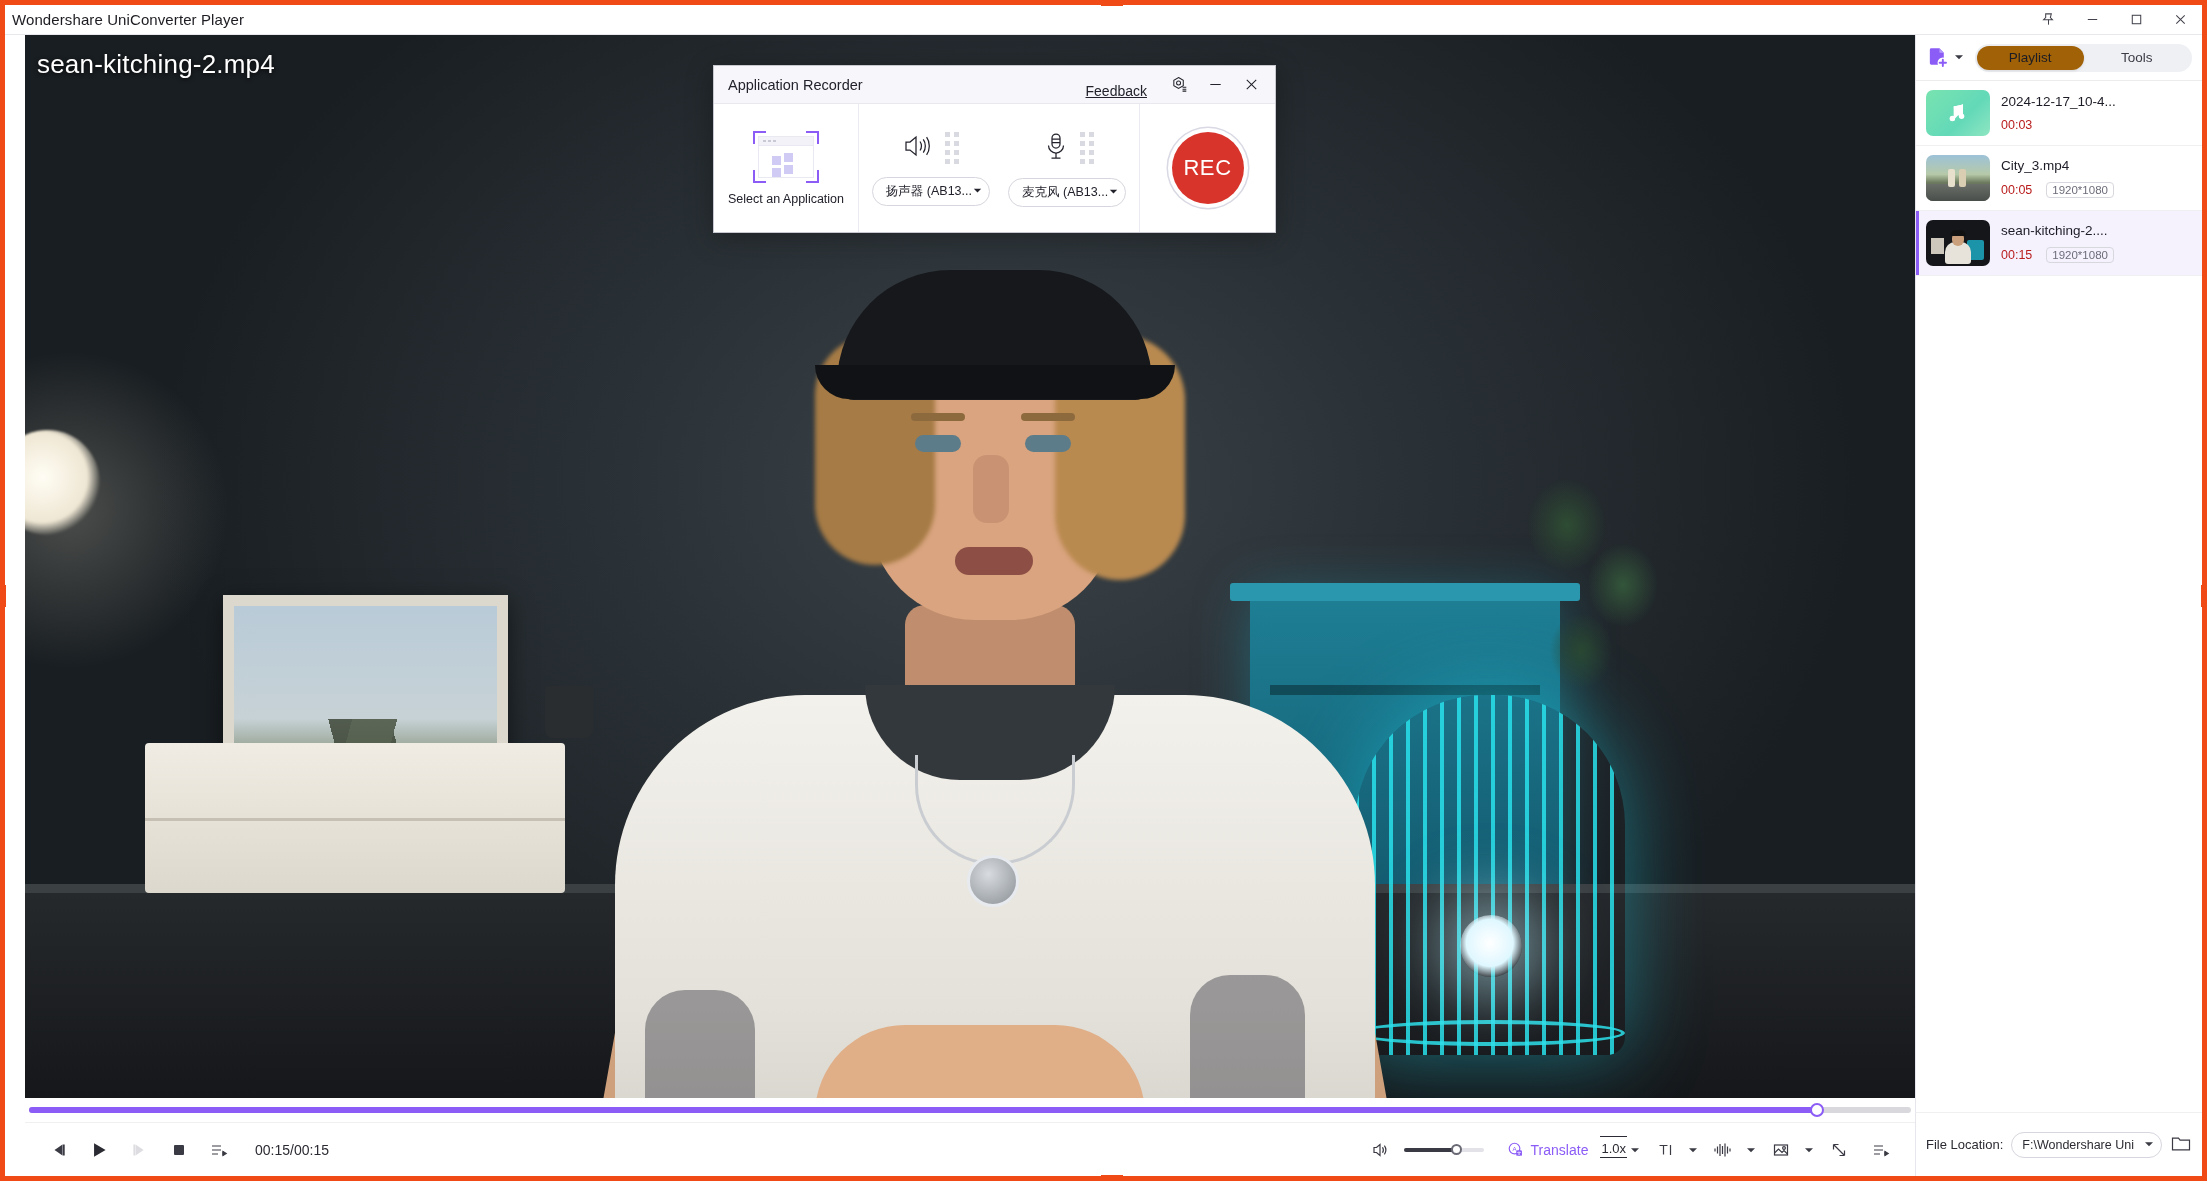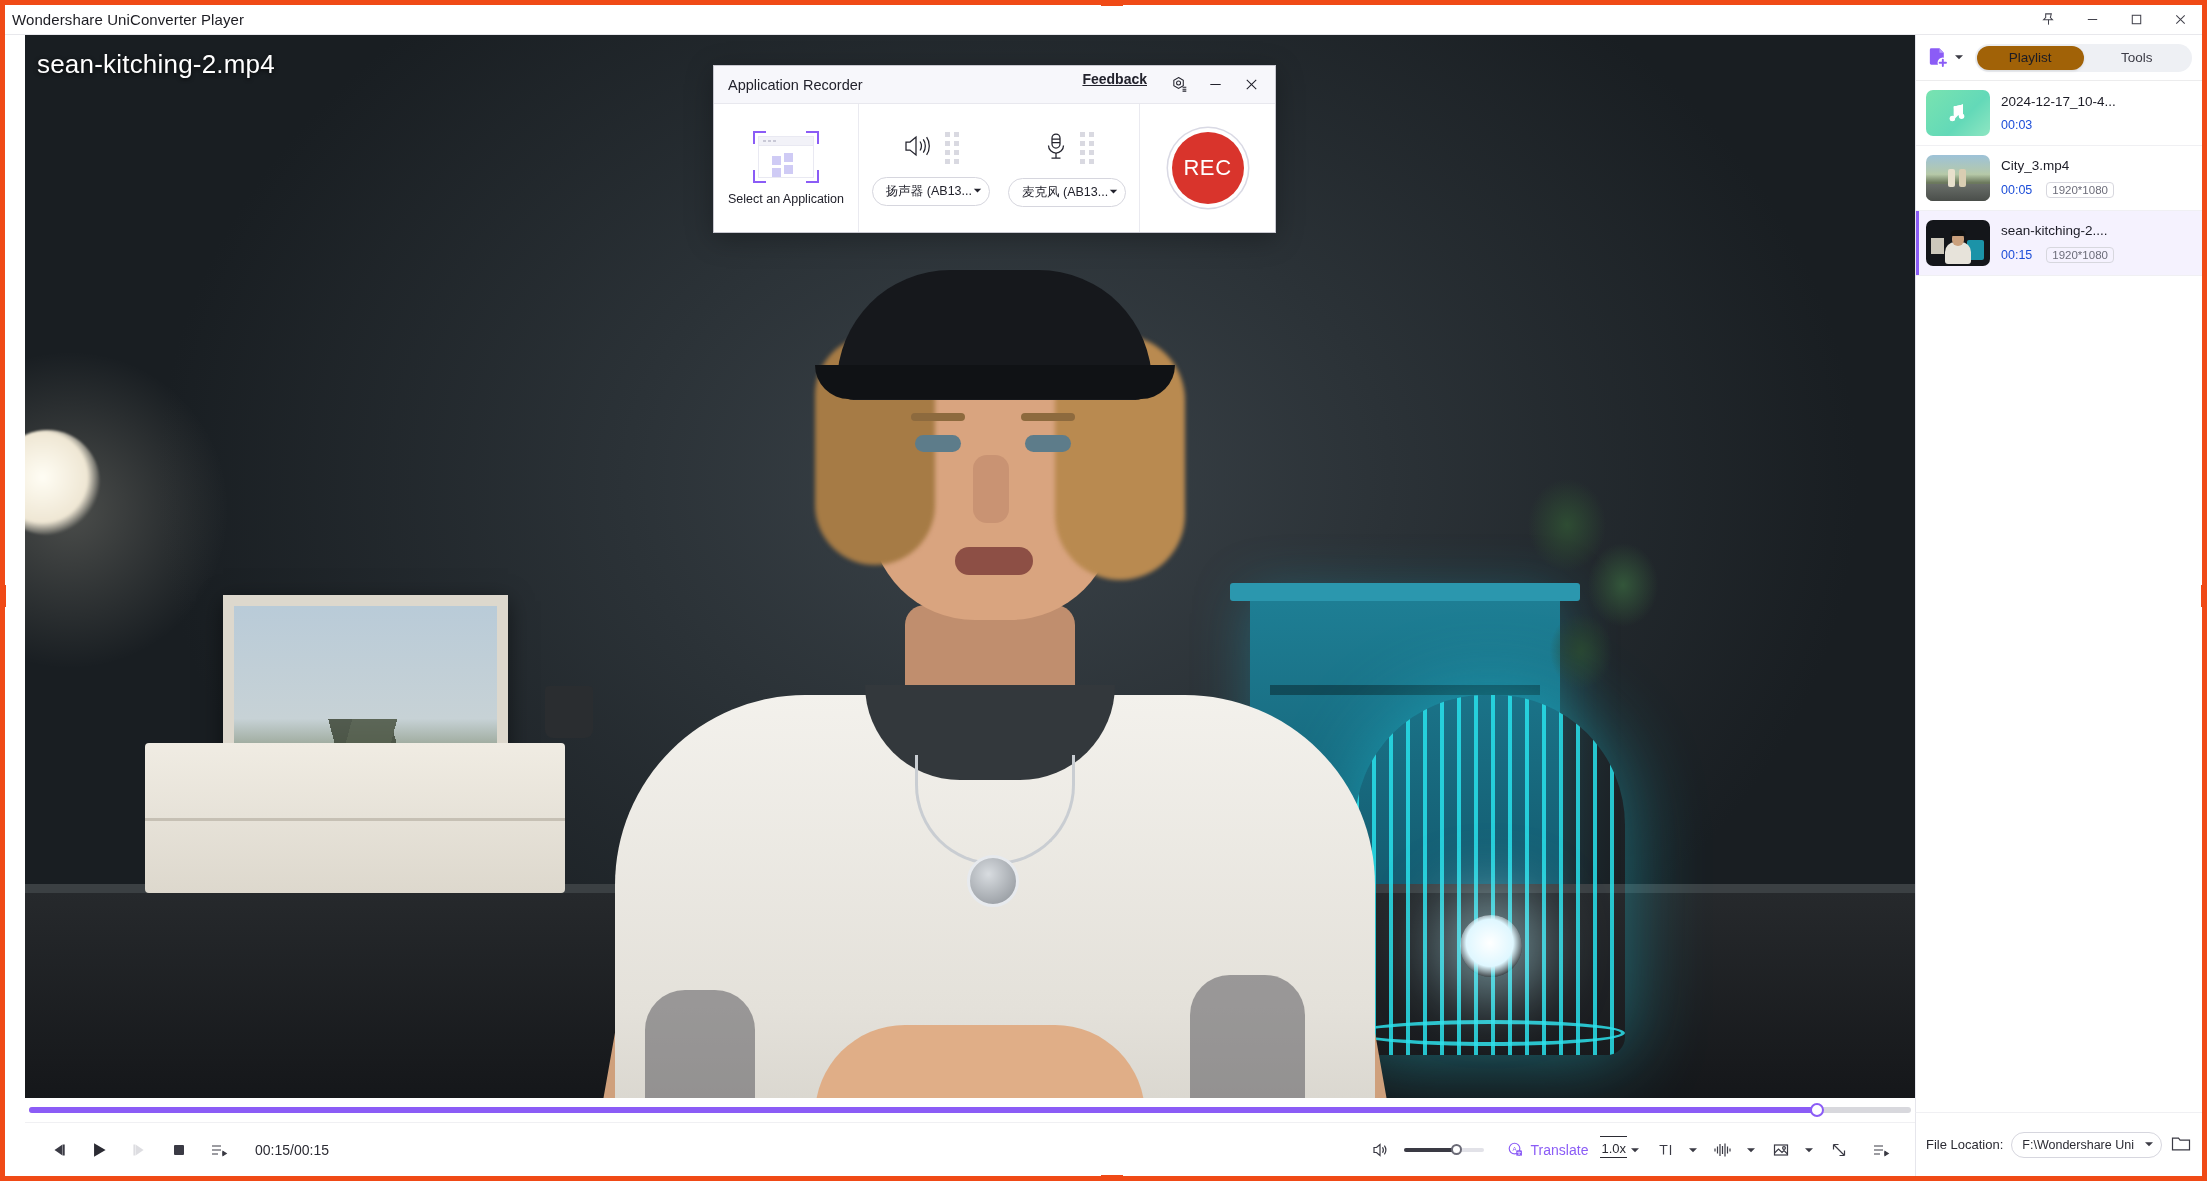--- a/index.html
+++ b/index.html
@@ -364,21 +364,21 @@
   .thumb-sean .ts-pic {
     position:absolute; left:5px; bottom:12px; width:13px; height:16px;
     background:#cdc8bb;
   }
   .pl-meta { flex:1; min-width:0; }
   .pl-name {
     font-size:13.5px; color:#1c1c26; white-space:nowrap; overflow:hidden; text-overflow:ellipsis;
     margin-bottom:9px;
   }
   .pl-sub { display:flex; align-items:center; gap:14px; }
-  .pl-dur { font-size:12.5px; color:#1d4ed8; }
+  .pl-dur { font-size:12.5px; color:#b91c1c; }
   .pl-res {
     font-size:11.5px; color:#6d6d7a; border:1px solid #d7d7de;
     border-radius:4px; padding:1px 5px;
   }
   #sidebar-foot {
     height:40px; min-height:40px; display:flex; align-items:center;
     padding:0 12px; border-top:1px solid #ececed; gap:14px;
   }
   .sf-icon { cursor:pointer; display:flex; align-items:center; }
   #delete-icon-wrap { margin-left:auto; }
@@ -406,21 +406,21 @@
     background:#fff; border:1px solid #c8c8d0;
     box-shadow:0 6px 26px rgba(0,0,0,.28);
     z-index:800; display:flex; flex-direction:column;
   }
   #rec-titlebar {
     height:38px; min-height:38px; background:#f7f7fb;
     display:flex; align-items:center; padding:0 10px 0 14px;
     border-bottom:1px solid #e8e8ee;
   }
   #rec-title { font-size:14.5px; color:#22222c; }
-  #rec-title-right { margin-left:auto; display:flex; align-items:flex-start; gap:8px;font-weight:bold; }
+  #rec-title-right { margin-left:auto; display:flex; align-items:flex-end; gap:8px; }
   #feedback-link {
     font-size:14px; color:#22222c; text-decoration:underline; cursor:pointer; margin-right:10px;
   }
   .rec-win-btn {
     width:28px; height:28px; display:flex; align-items:center; justify-content:center; cursor:pointer;
   }
   #rec-body { flex:1; display:flex; align-items:stretch; }
   #rec-sec-app {
     width:145px; display:flex; flex-direction:column; align-items:center;
     justify-content:center; border-right:1px solid #eaeaf0; gap:9px;

